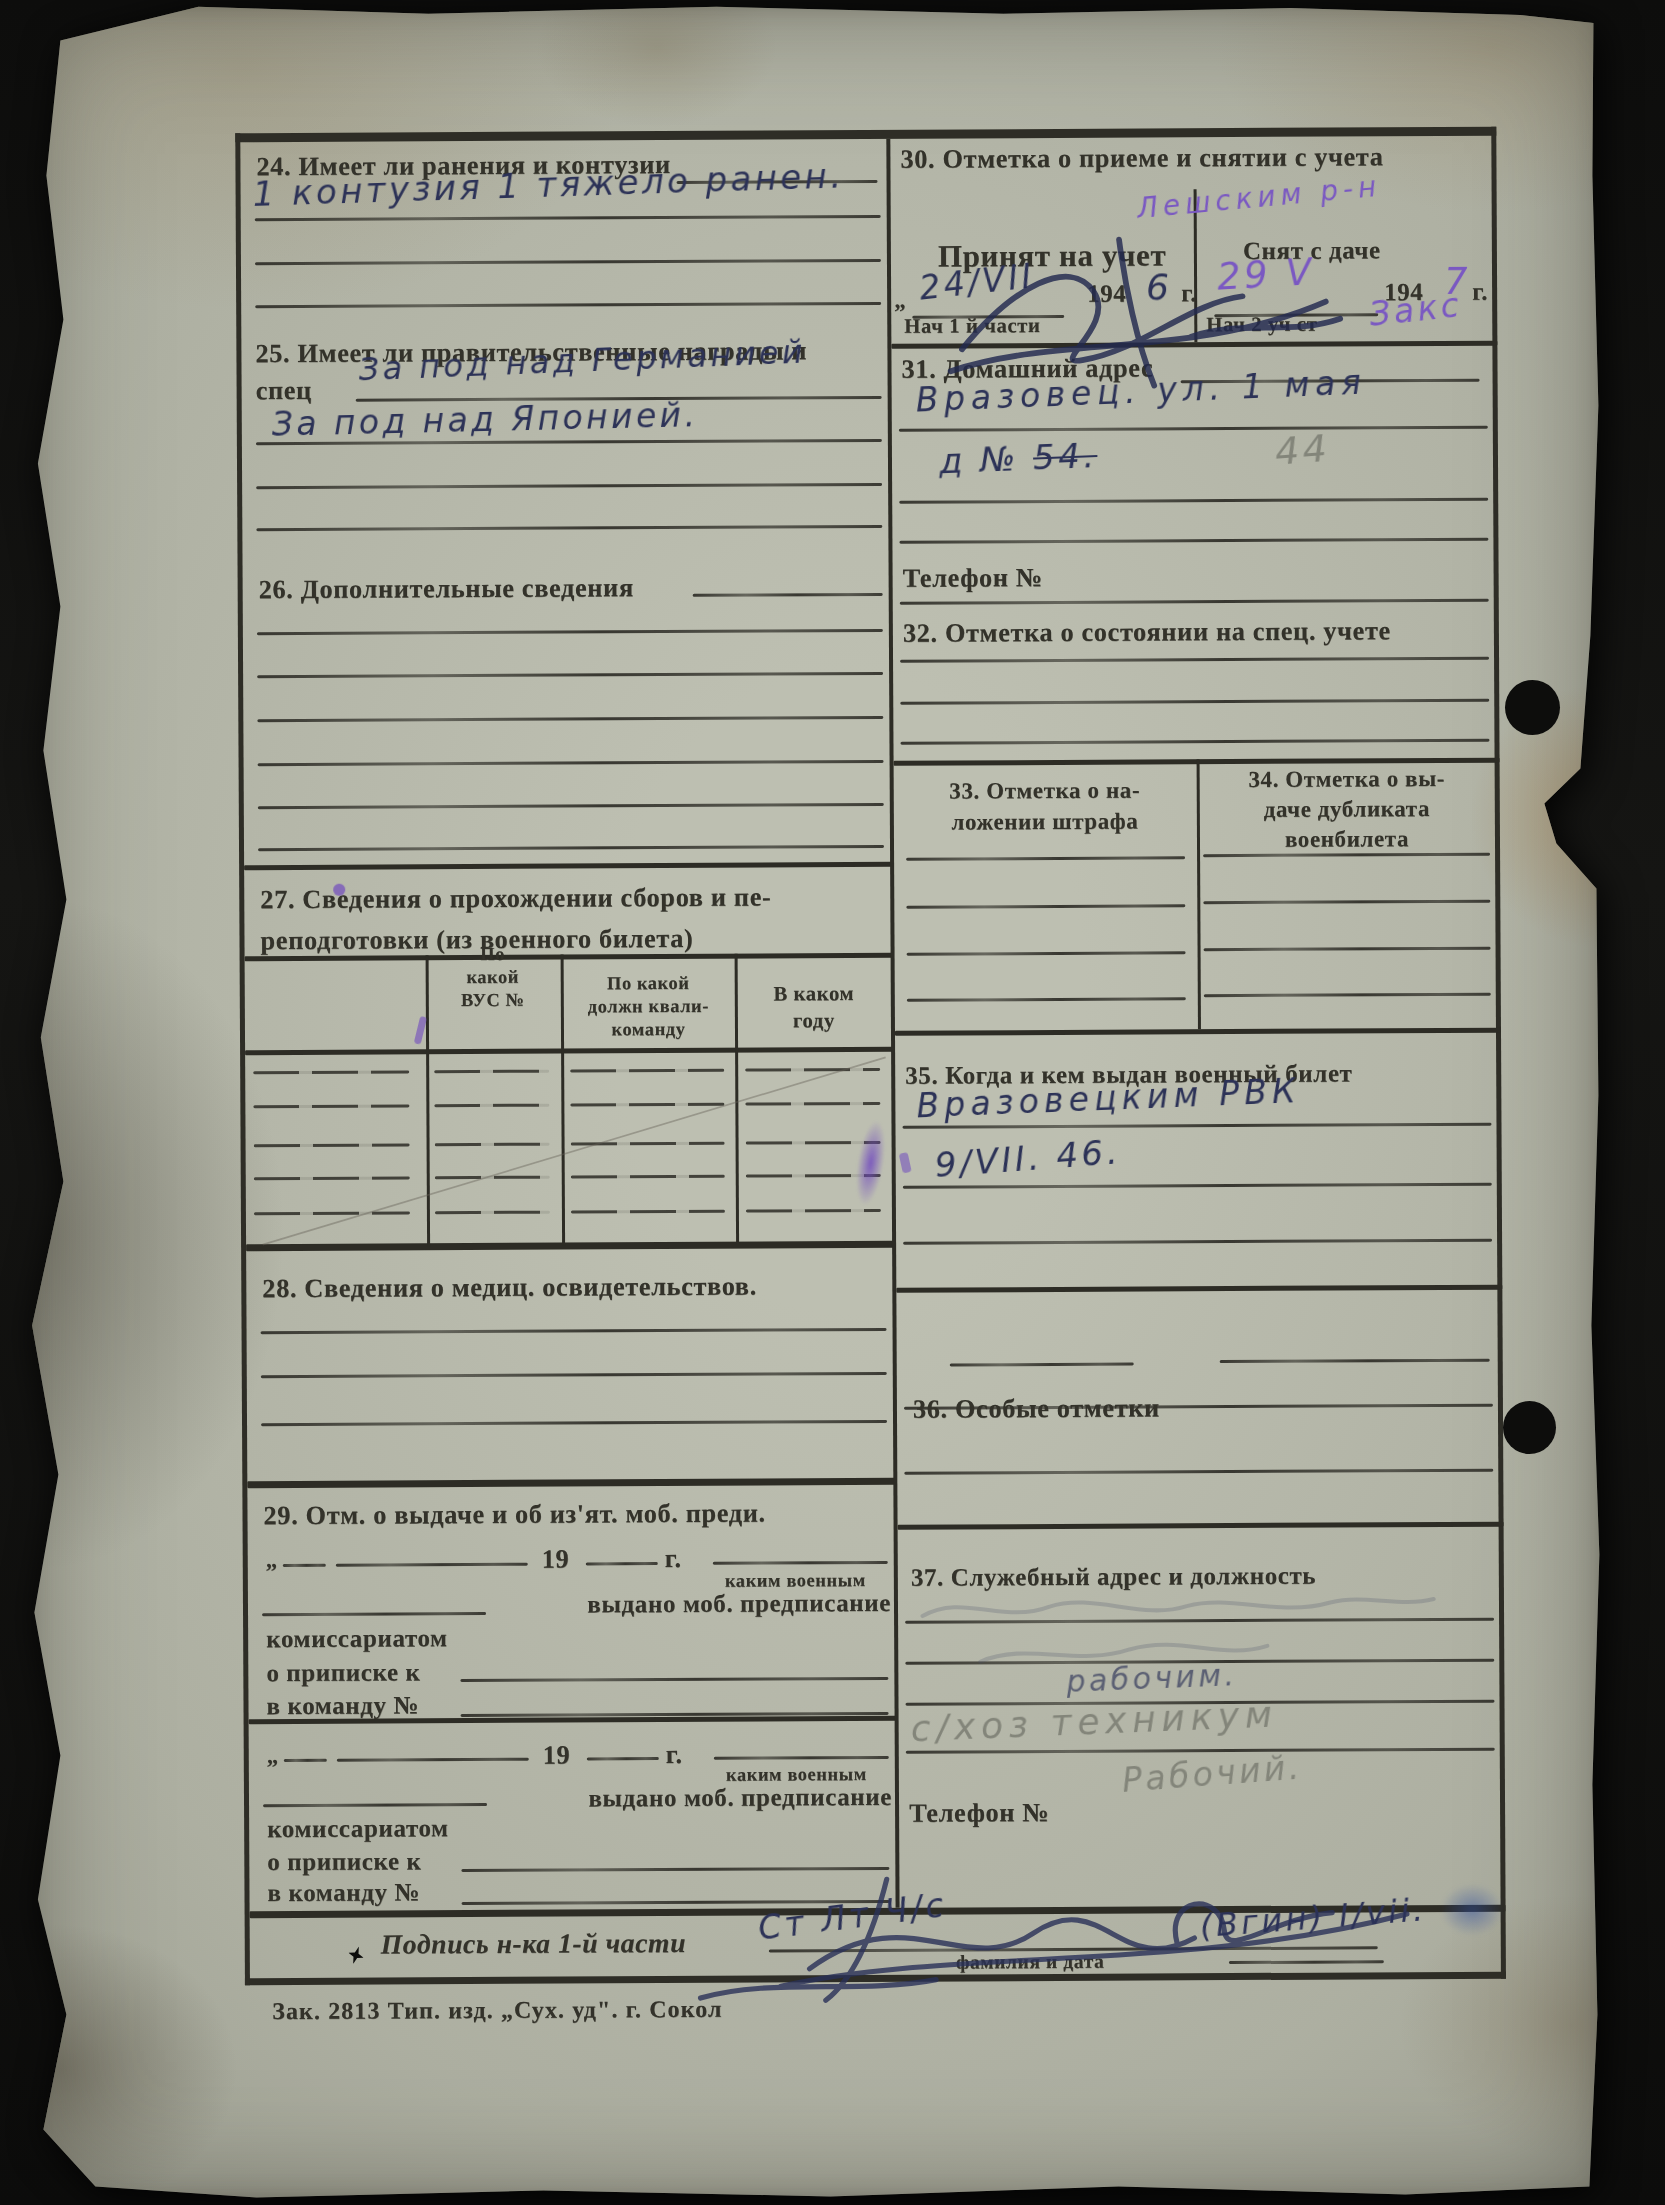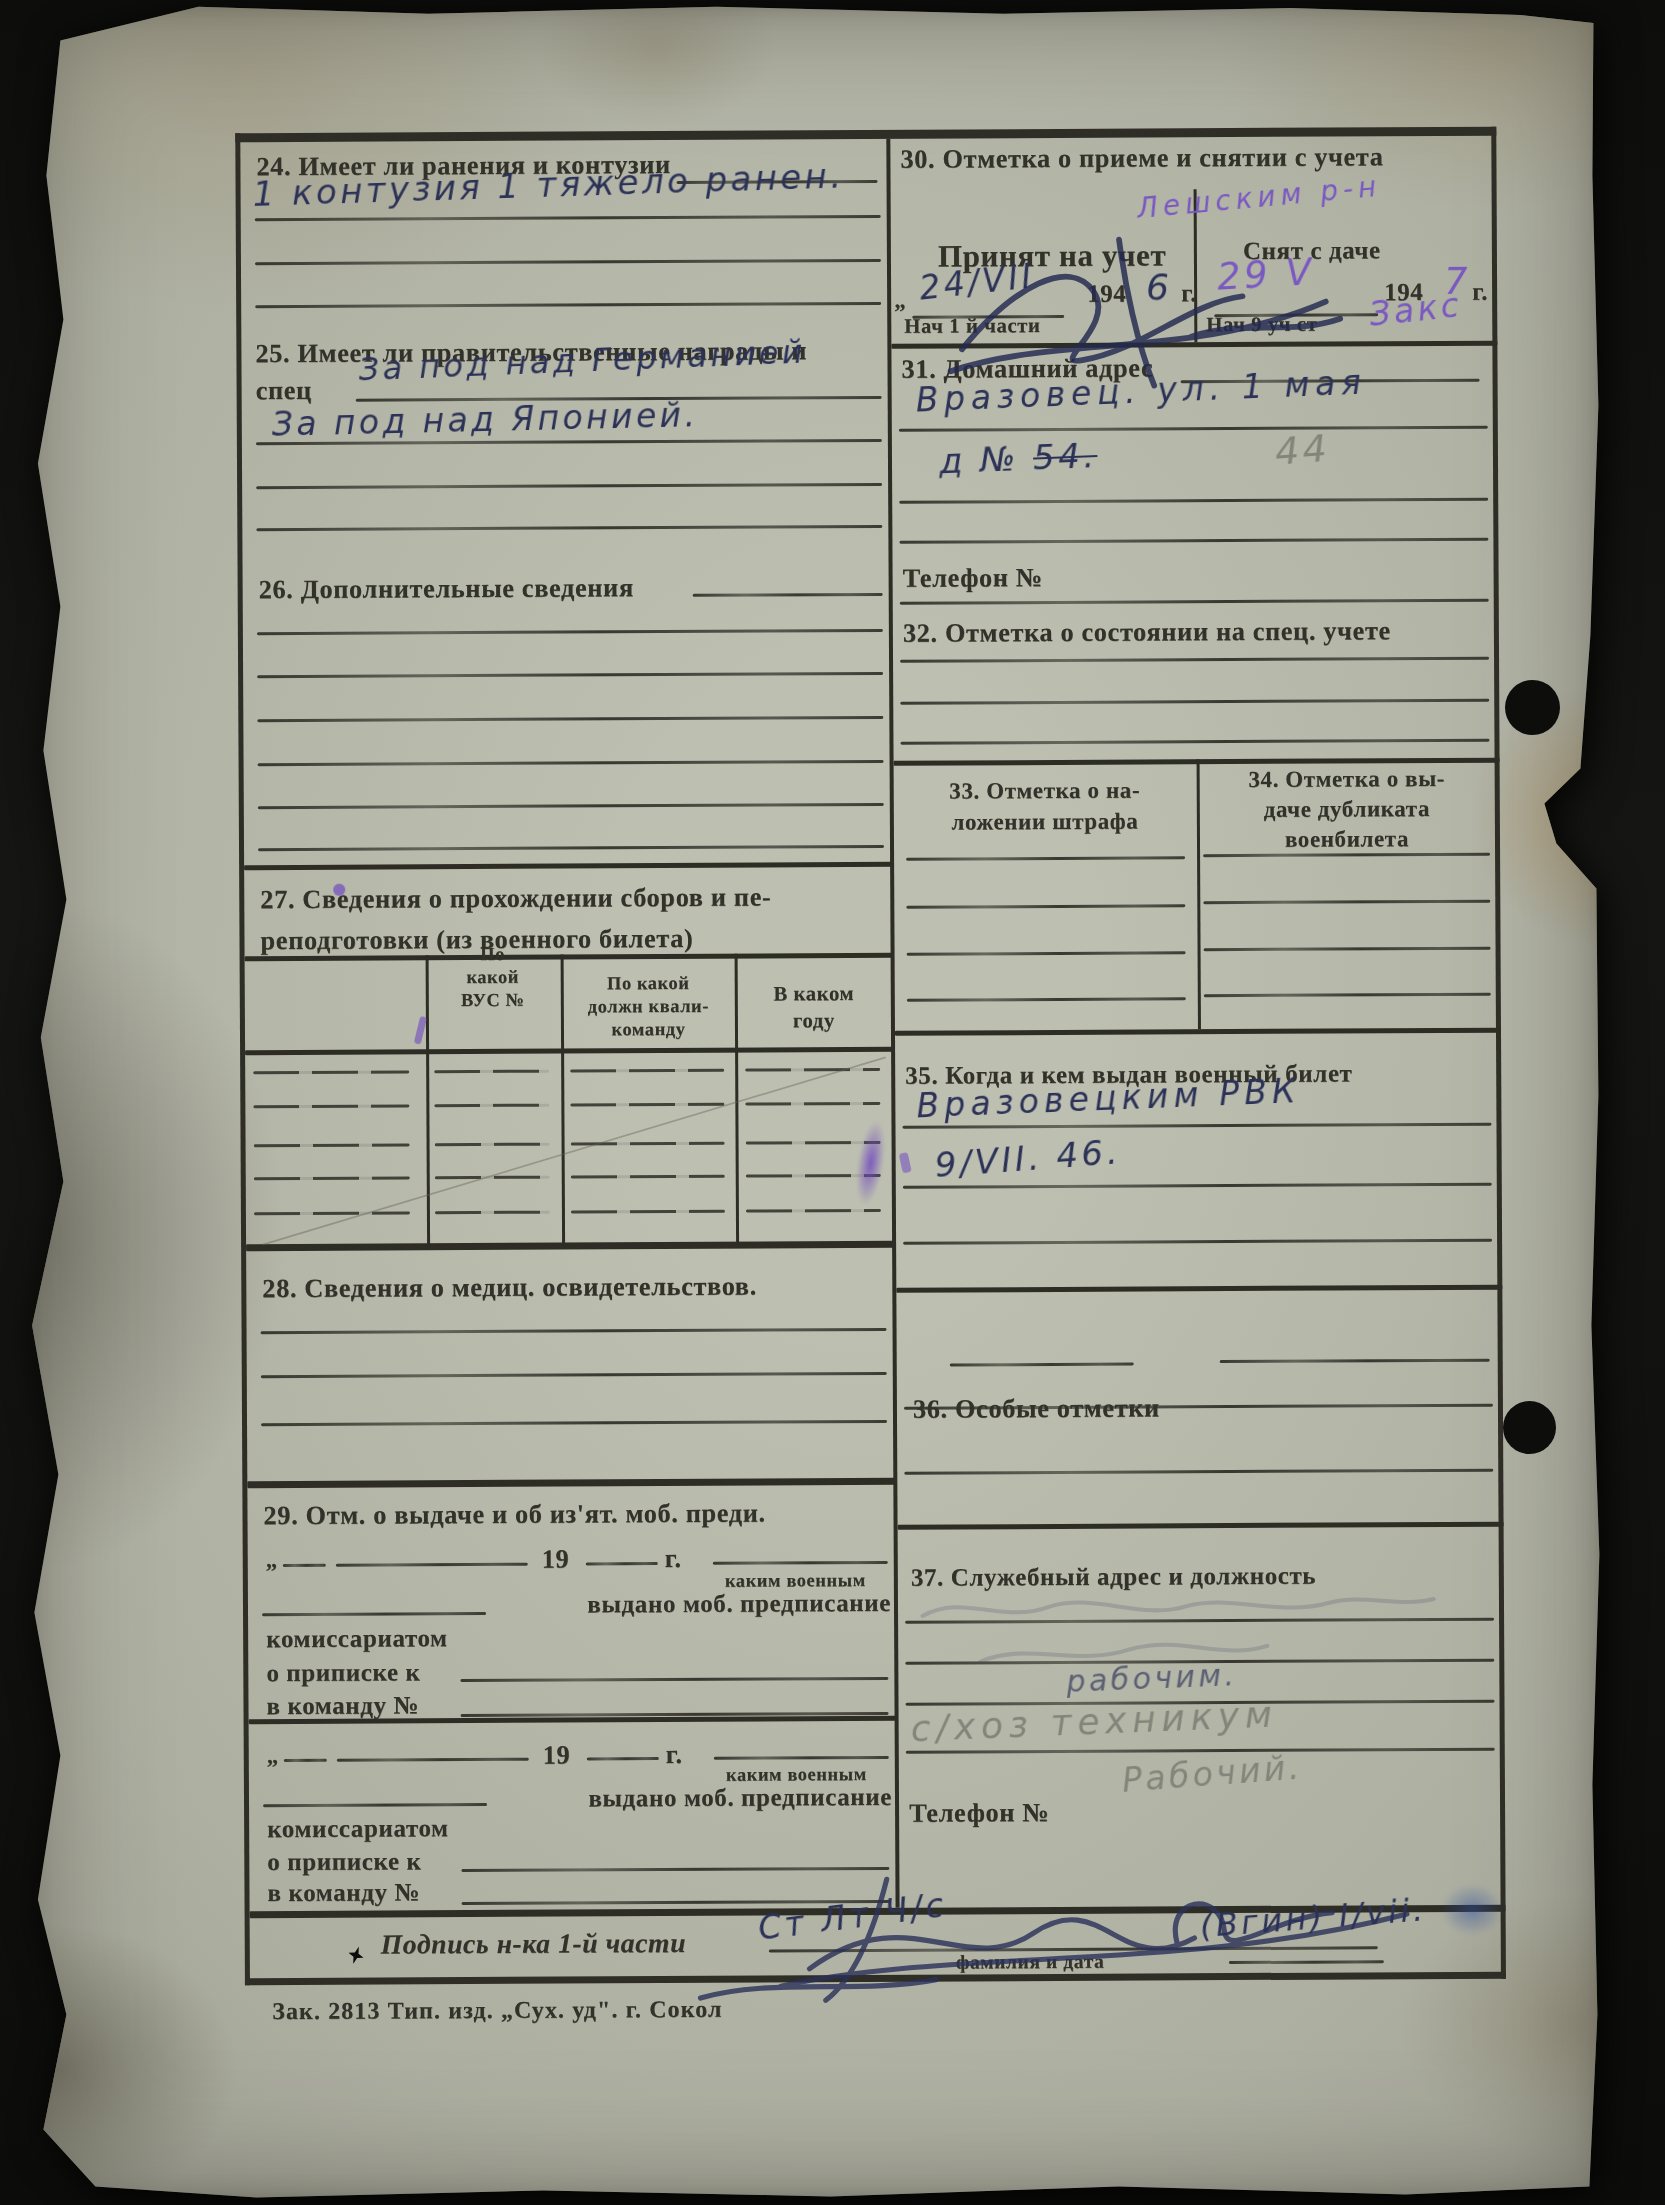--- a/index.html
+++ b/index.html
@@ -224,21 +224,21 @@
     <div class="lbl" style="left:898px;top:287px;font-size:23px">„</div>
     <div class="hand" style="left:923px;top:263px;transform:rotate(-6deg)">24/VII</div>
     <div class="lbl" style="left:1091px;top:280px;font-size:25px">194</div>
     <div class="hand" style="left:1150px;top:268px;font-size:36px">6</div>
     <div class="lbl" style="left:1185px;top:280px;font-size:25px">г.</div>
     <div class="hand purple" style="left:1221px;top:255px;font-size:37px;transform:rotate(-3deg)">29 V</div>
     <div class="lbl" style="left:1388px;top:280px;font-size:25px">194</div>
     <div class="hand purple" style="left:1448px;top:263px;font-size:37px">7</div>
     <div class="lbl" style="left:1476px;top:280px;font-size:25px">г.</div>
     <div class="lbl sm" style="left:908px;top:314px">Нач 1 й части</div>
-    <div class="lbl sm" style="left:1210px;top:314px">Нач 9 уч ст</div>
+    <div class="lbl sm" style="left:1210px;top:314px">Нач 2 уч ст</div>
     <div class="hand purple" style="left:1373px;top:293px;font-size:33px;transform:rotate(-6deg)">Закс</div>
 
     <div class="lbl" style="left:905px;top:354px">31. Домашний адрес</div>
     <div class="hand" style="left:919px;top:373px;transform:rotate(-2deg);letter-spacing:5.7px">Вразовец. ул. 1 мая</div>
     <div class="hand" style="left:942px;top:439px;font-size:34px;transform:rotate(-2deg)"><span>д №</span> <span class="strike">54.</span></div>
     <div class="hand pencil" style="left:1278px;top:430px;font-size:38px;transform:rotate(-4deg)">44</div>
 
     <div class="lbl" style="left:905px;top:563px">Телефон №</div>
     <div class="lbl" style="left:905px;top:618px">32. Отметка о состоянии на  спец. учете</div>
 

